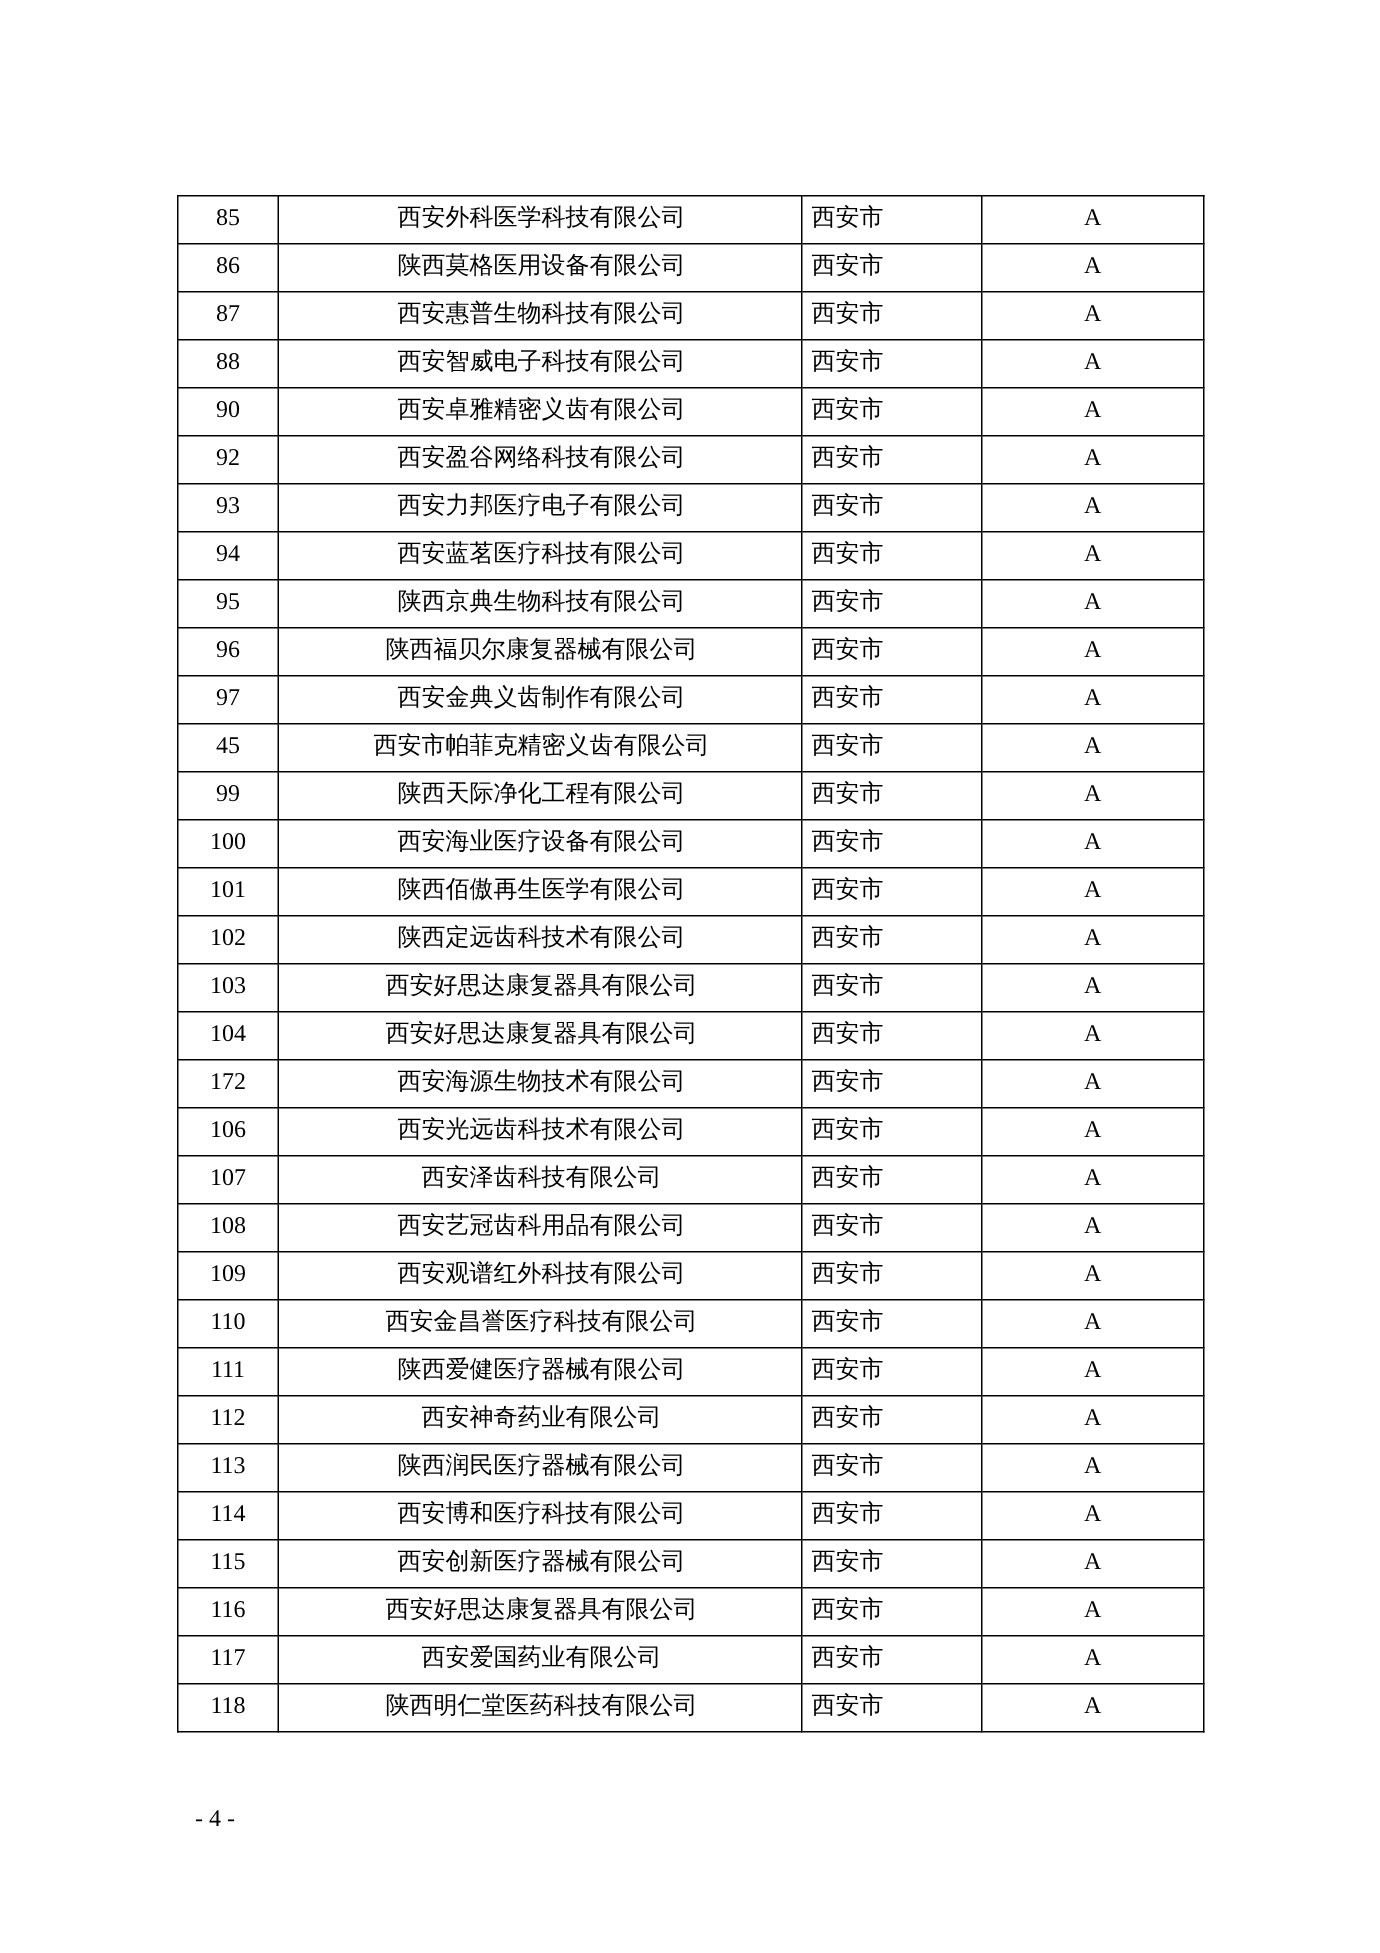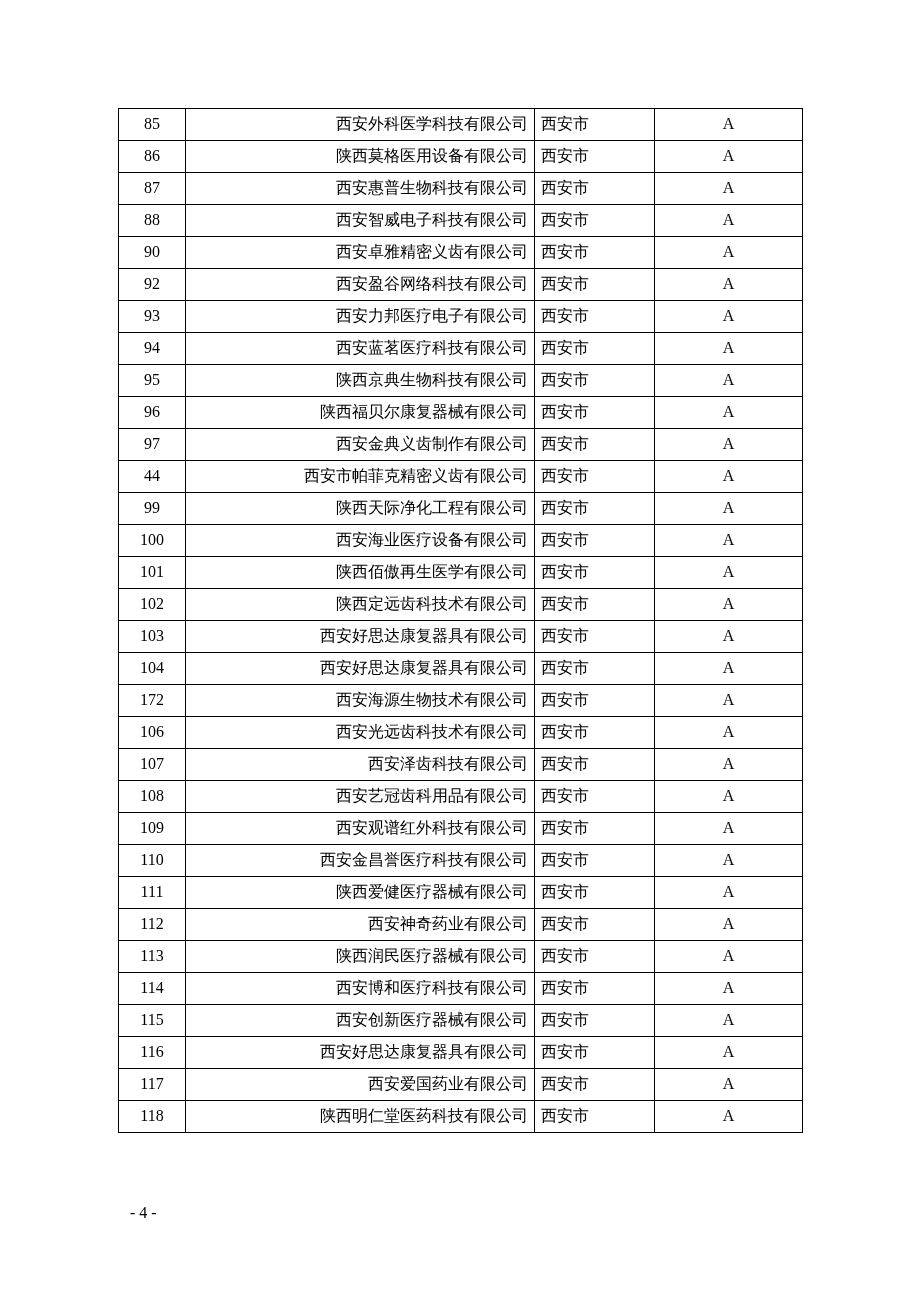--- a/index.html
+++ b/index.html
@@ -15,37 +15,38 @@
       position: relative;
       padding: 108px 118px 0 118px;
     }
     .table-container {
       width: 100%;
     }
     table {
       width: 100%;
       border-collapse: collapse;
       table-layout: fixed;
+      margin-top: 22px;
     }
     td {
       border: 1px solid #000;
       padding: 5px 6px;
       font-size: 16px;
       color: #000;
       vertical-align: middle;
       height: 32px;
       line-height: 1.3;
     }
     .col-num {
       width: 67px;
       text-align: center;
     }
     .col-name {
       width: 349px;
-      text-align: right;
+      text-align: center;
       padding-left: 8px;
     }
     .col-city {
       width: 120px;
       text-align: left;
     }
     .col-grade {
       width: 148px;
       text-align: center;
       font-family: "Times New Roman", serif;
@@ -125,21 +126,21 @@
           <td class="col-city">西安市</td>
           <td class="col-grade">A</td>
         </tr>
         <tr>
           <td class="col-num">97</td>
           <td class="col-name">西安金典义齿制作有限公司</td>
           <td class="col-city">西安市</td>
           <td class="col-grade">A</td>
         </tr>
         <tr>
-          <td class="col-num">44</td>
+          <td class="col-num">45</td>
           <td class="col-name">西安市帕菲克精密义齿有限公司</td>
           <td class="col-city">西安市</td>
           <td class="col-grade">A</td>
         </tr>
         <tr>
           <td class="col-num">99</td>
           <td class="col-name">陕西天际净化工程有限公司</td>
           <td class="col-city">西安市</td>
           <td class="col-grade">A</td>
         </tr>

